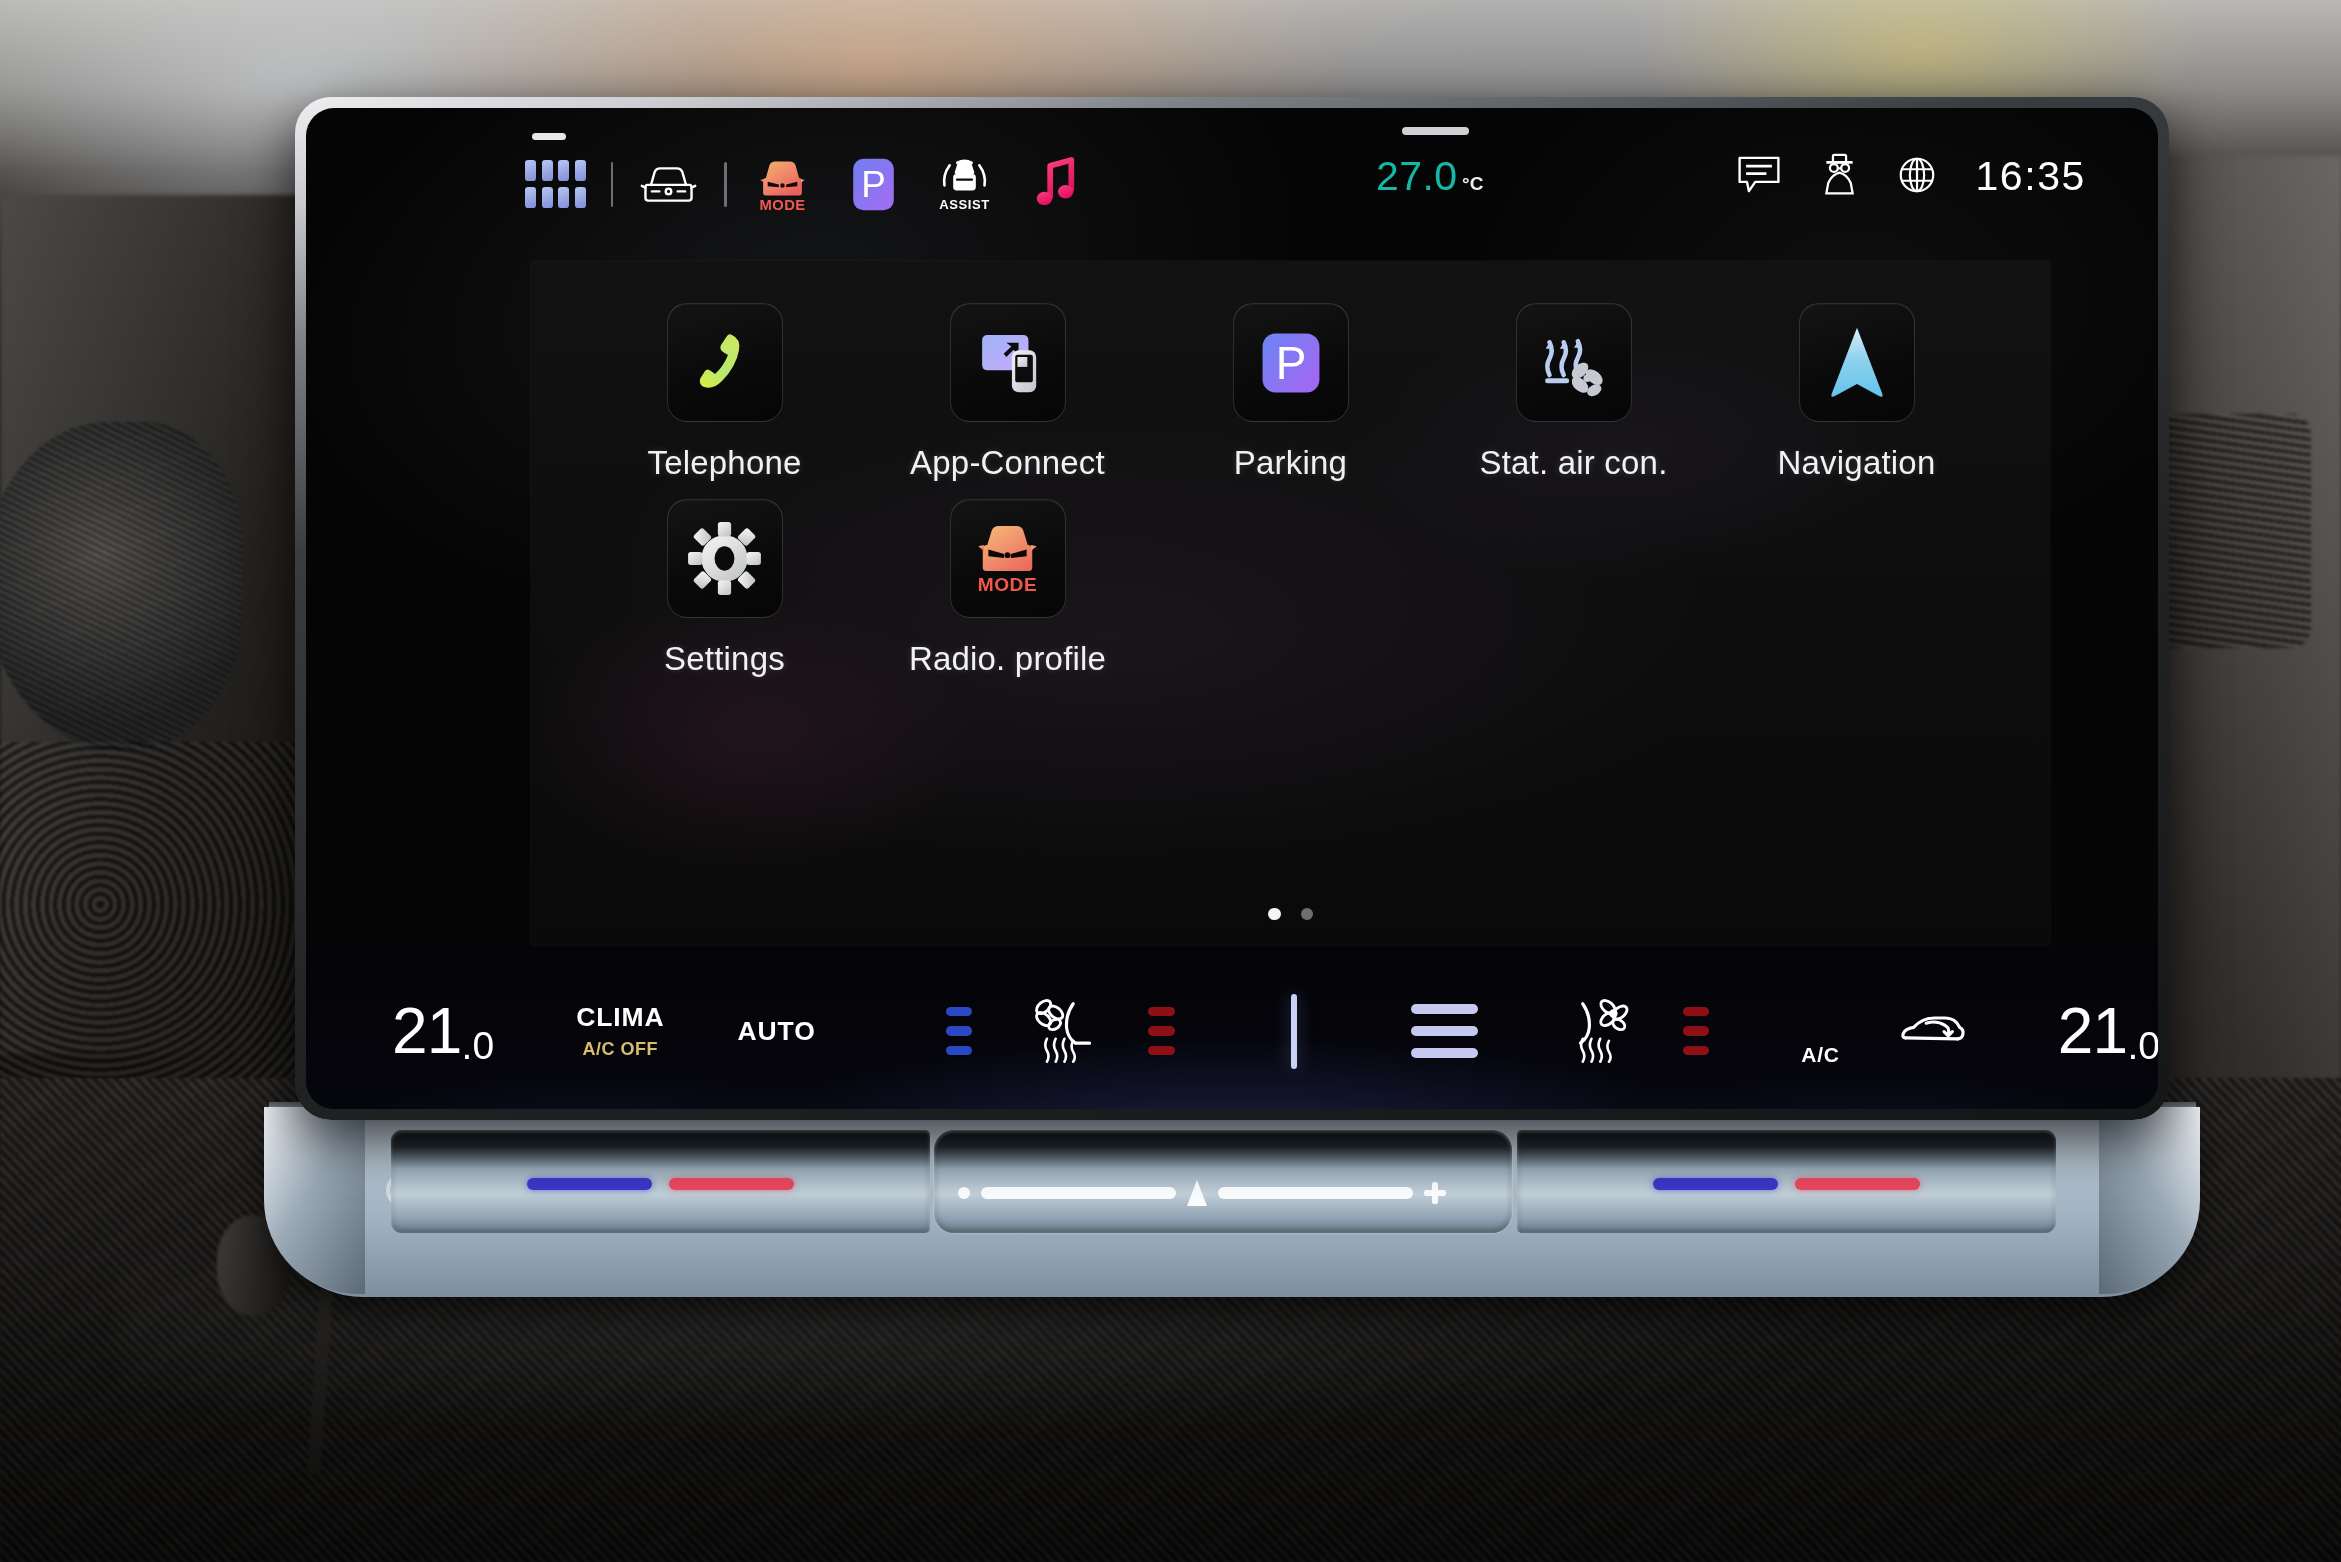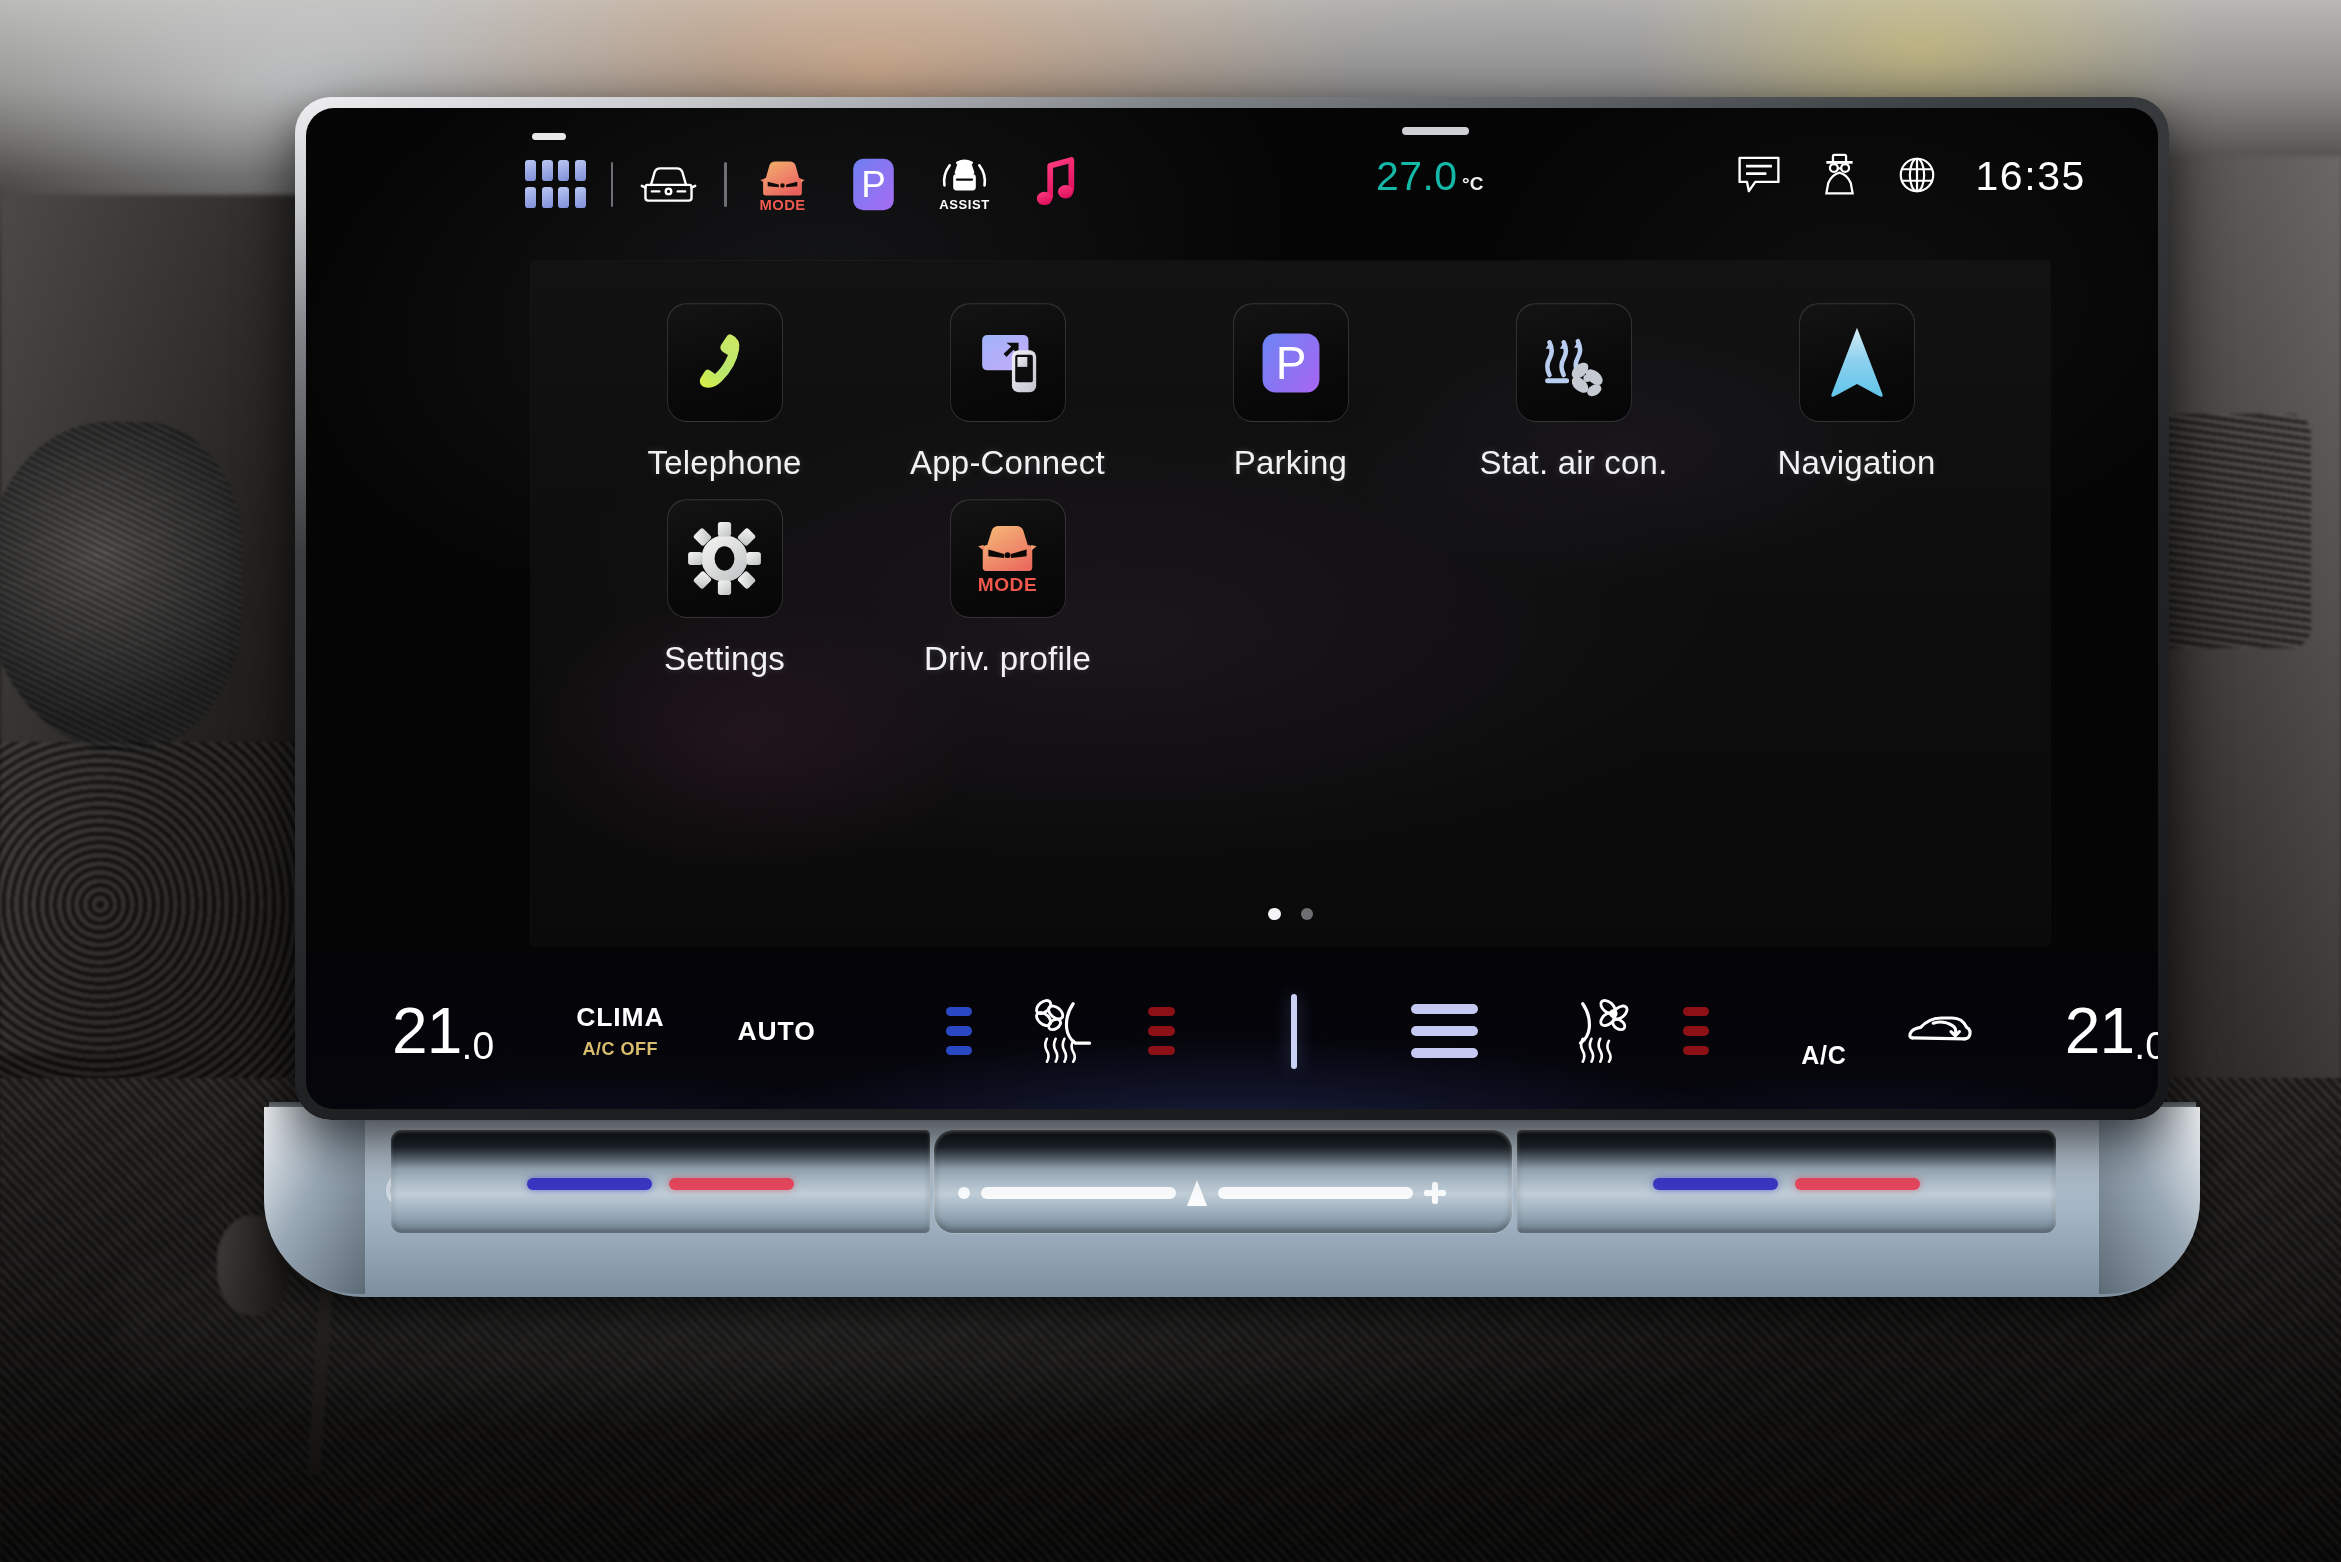--- a/index.html
+++ b/index.html
@@ -212,21 +212,21 @@
   .fanlines { display:flex; flex-direction:column; gap:11.7px; }
   .fanlines i { display:block; height:10px; border-radius:5.5px; background:#c5c9f2; }
   .fanlines i:nth-child(1){ width:67px; }
   .fanlines i:nth-child(2){ width:67px; }
   .fanlines i:nth-child(3){ width:67px; }
   .home-btn {
     width:59px; height:75px; border-radius:17px;
     border:3.9px solid #c9d2f5; background:transparent;
     box-shadow:0 0 17px rgba(150,170,255,.35);
   }
-  .cl-ac { color:#fff; font-size:25px; font-weight:600; letter-spacing:0.8px;margin-top:48px; }
+  .cl-ac { color:#fff; font-size:21px; font-weight:600; letter-spacing:0.8px;margin-top:48px; }
 
   
   .chin {
     position:absolute; left:-26.5px; top:1005px; width:1927px; height:195px;
     border-radius:0 0 94px 94px;
     background:linear-gradient(180deg,#c5d1dc 0%,#b3c2cf 34%,#9fb1c0 62%,#7d8f9e 100%);
     box-shadow:0 14px 36px rgba(0,0,0,.62);
   }
   .chin-top-shadow {
     position:absolute; left:0; top:0; width:100%; height:20px;
@@ -612,21 +612,21 @@
                 <path d="M18 22 L22 9 Q23.5 5 28 5 L44 5 Q48.5 5 50 9 L54 22
                          Q58 22 58 26 L58 42 Q58 45 55 45 L17 45 Q14 45 14 42 L14 26 Q14 22 18 22 Z" fill="url(#gMode2)"></path>
                 <path d="M10 23 L15 22 L15 27 Z" fill="url(#gMode2)"></path>
                 <path d="M62 23 L57 22 L57 27 Z" fill="url(#gMode2)"></path>
                 <path d="M19 26 L33 30 L33 33.5 L19 32 Z" fill="#0d0706"></path>
                 <path d="M53 26 L39 30 L39 33.5 L53 32 Z" fill="#0d0706"></path>
                 <circle cx="36" cy="31" r="2.6" fill="#0d0706"></circle>
                 <text x="36" y="63" text-anchor="middle" font-family="Liberation Sans, sans-serif" font-size="17" font-weight="bold" fill="#f0584c" letter-spacing="0.5">MODE</text>
               </svg>
             </div>
-            <div class="app-label">Driv. profile</div>
+            <div class="app-label">Radio. profile</div>
           </div>
 
         </div>
 
         <div class="pager">
           <span class="dot on"></span>
           <span class="dot"></span>
         </div>
       </div>
 

